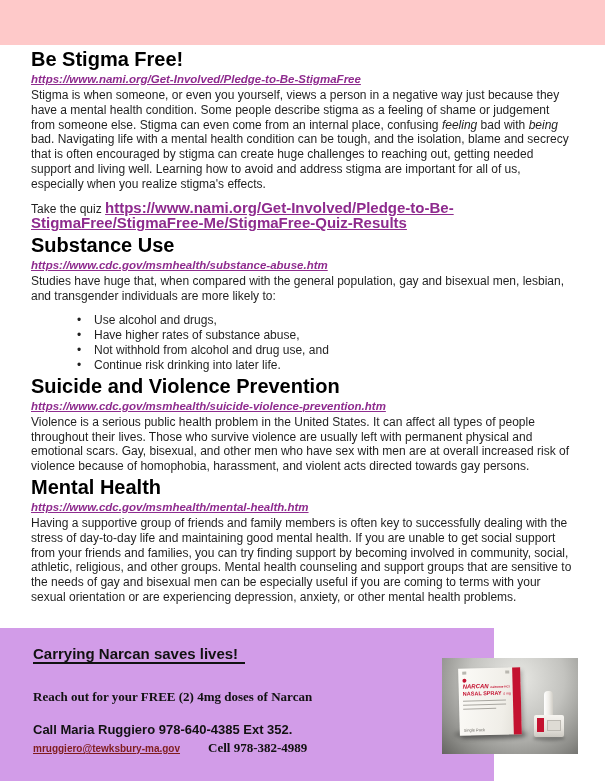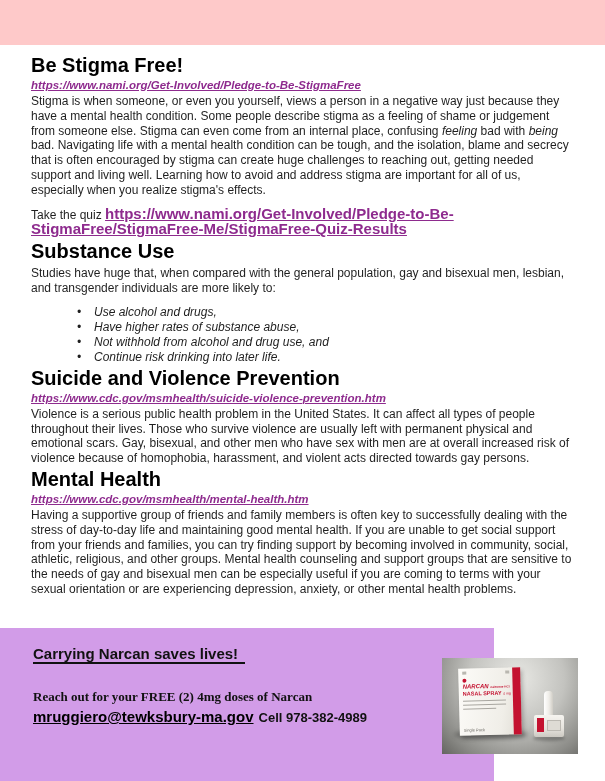--- a/index.html
+++ b/index.html
@@ -6,21 +6,21 @@
   body {
     width:605px; height:781px;
     background:#ffffff;
     font-family:"Liberation Sans","DejaVu Sans",sans-serif;
     -webkit-font-smoothing:antialiased;
   }
   .page { position:relative; width:605px; height:781px; overflow:hidden; background:#fff; }
 
   .top-banner { width:100%; height:45px; background:#fec9c9; }
 
-  .content { padding:7px 29px 0 31px; }
+  .content { padding:1px 29px 0 31px; }
 
   h1.sec-heading {
     font-size:20px; line-height:26px; font-weight:bold; color:#000;
     margin:0; letter-spacing:0;
   }
   .h-gap1 { margin-top:12px; }
   .h-gap2 { margin-top:5px; }
   .h-gap3 { margin-top:3px; }
 
   .doc-link {
@@ -32,21 +32,21 @@
   .body-text {
     font-size:12px; line-height:14.8px; color:#1f1f1f; margin:2px 0 0 0;
   }
   .body-text .ital { font-style:italic; }
   .inline-link {
     font-size:15px; font-weight:bold; color:#8e2b8e;
     text-decoration:underline; cursor:pointer; word-break:break-word;
   }
   .quiz-line { margin-top:9px; }
 
-  ul.bullet-list { margin:9px 0 0 0; padding:0 0 0 63px;font-style:italic; }
+  ul.bullet-list { margin:9px 0 0 0; padding:0 0 0 63px; }
   ul.bullet-list li {
     list-style:none; position:relative;
     font-size:12px; line-height:15px; color:#1f1f1f;
   }
   ul.bullet-list li::before {
     content:"•"; position:absolute; left:-17px; top:0;
     font-size:12px; color:#1f1f1f;
   }
 
   
@@ -58,24 +58,24 @@
   .footer-title {
     display:inline-block;
     font-size:15px; font-weight:bold; color:#111;
     border-bottom:2px solid #111; padding:0 7px 0 0;
   }
   .footer-line { font-size:13px; font-weight:bold; color:#111; }
   .fl-1 { margin-top:25px;font-family:Liberation Serif, serif; }
   .fl-2 { margin-top:17px; }
   .fl-3 { margin-top:3px; }
   .email-link {
-    font-size:15px; font-weight:bold; color:#000000;
+    font-size:10px; font-weight:bold; color:#7f1d1d;
     text-decoration:underline; cursor:pointer;
   }
-  .cell-text { margin-left:5px; }
+  .cell-text { margin-left:28px;font-family:Liberation Serif, serif; }
 
   
   .narcan-photo {
     position:absolute; left:442px; top:30px; width:136px; height:96px;
     background:radial-gradient(ellipse at 55% 22%, #e9e9e5 0%, #c3c3bf 45%, #8b8b87 80%, #646460 100%);
     overflow:hidden;
   }
   .box-shadow-ell {
     position:absolute; left:12px; top:72px; width:74px; height:9px;
     background:rgba(0,0,0,.28); border-radius:50%; filter:blur(2px);
@@ -139,20 +139,21 @@
 
     <section>
       <h1 class="sec-heading">Be Stigma Free!</h1>
       <a class="doc-link">https://www.nami.org/Get-Involved/Pledge-to-Be-StigmaFree</a>
       <p class="body-text"><span>Stigma is when someone, or even you yourself, views a person in a negative way just because they have a mental health condition. Some people describe stigma as a feeling of shame or judgement from someone else. Stigma can even come from an internal place, confusing </span><span class="ital">feeling</span><span> bad with </span><span class="ital">being</span><span> bad. Navigating life with a mental health condition can be tough, and the isolation, blame and secrecy that is often encouraged by stigma can create huge challenges to reaching out, getting needed support and living well. Learning how to avoid and address stigma are important for all of us, especially when you realize stigma's effects.</span></p>
       <p class="body-text quiz-line"><span>Take the quiz </span><a class="inline-link">https://www.nami.org/Get-Involved/Pledge-to-Be-StigmaFree/StigmaFree-Me/StigmaFree-Quiz-Results</a></p>
     </section>
 
     <section>
       <h1 class="sec-heading h-gap1">Substance Use</h1>
+      <a class="doc-link">https://www.cdc.gov/msmhealth/substance-abuse.htm</a>
       <p class="body-text">Studies have huge that, when compared with the general population, gay and bisexual men, lesbian, and transgender individuals are more likely to:</p>
       <ul class="bullet-list">
         <li>Use alcohol and drugs,</li>
         <li>Have higher rates of substance abuse,</li>
         <li>Not withhold from alcohol and drug use, and</li>
         <li>Continue risk drinking into later life.</li>
       </ul>
     </section>
 
     <section>
@@ -166,20 +167,21 @@
       <a class="doc-link">https://www.cdc.gov/msmhealth/mental-health.htm</a>
       <p class="body-text">Having a supportive group of friends and family members is often key to successfully dealing with the stress of day-to-day life and maintaining good mental health. If you are unable to get social support from your friends and families, you can try finding support by becoming involved in community, social, athletic, religious, and other groups. Mental health counseling and support groups that are sensitive to the needs of gay and bisexual men can be especially useful if you are coming to terms with your sexual orientation or are experiencing depression, anxiety, or other mental health problems.</p>
     </section>
 
   </div>
 
   <div class="footer">
     <div class="footer-textblock">
       <div class="footer-title">Carrying Narcan saves lives!</div>
       <div class="footer-line fl-1">Reach out for your FREE (2) 4mg doses of Narcan</div>
+      <div class="footer-line fl-2">Call Maria Ruggiero 978-640-4385 Ext 352.</div>
       <div class="footer-line fl-3"><a class="email-link">mruggiero@tewksbury-ma.gov</a><span class="cell-text">Cell 978-382-4989</span></div>
     </div>
 
     <div class="narcan-photo">
       <div class="box-shadow-ell"></div>
       <div class="narcan-box">
         <div class="box-stripe"></div>
         <div class="box-front">
           <div class="box-lotline">
             <span class="lot-sq"></span>

